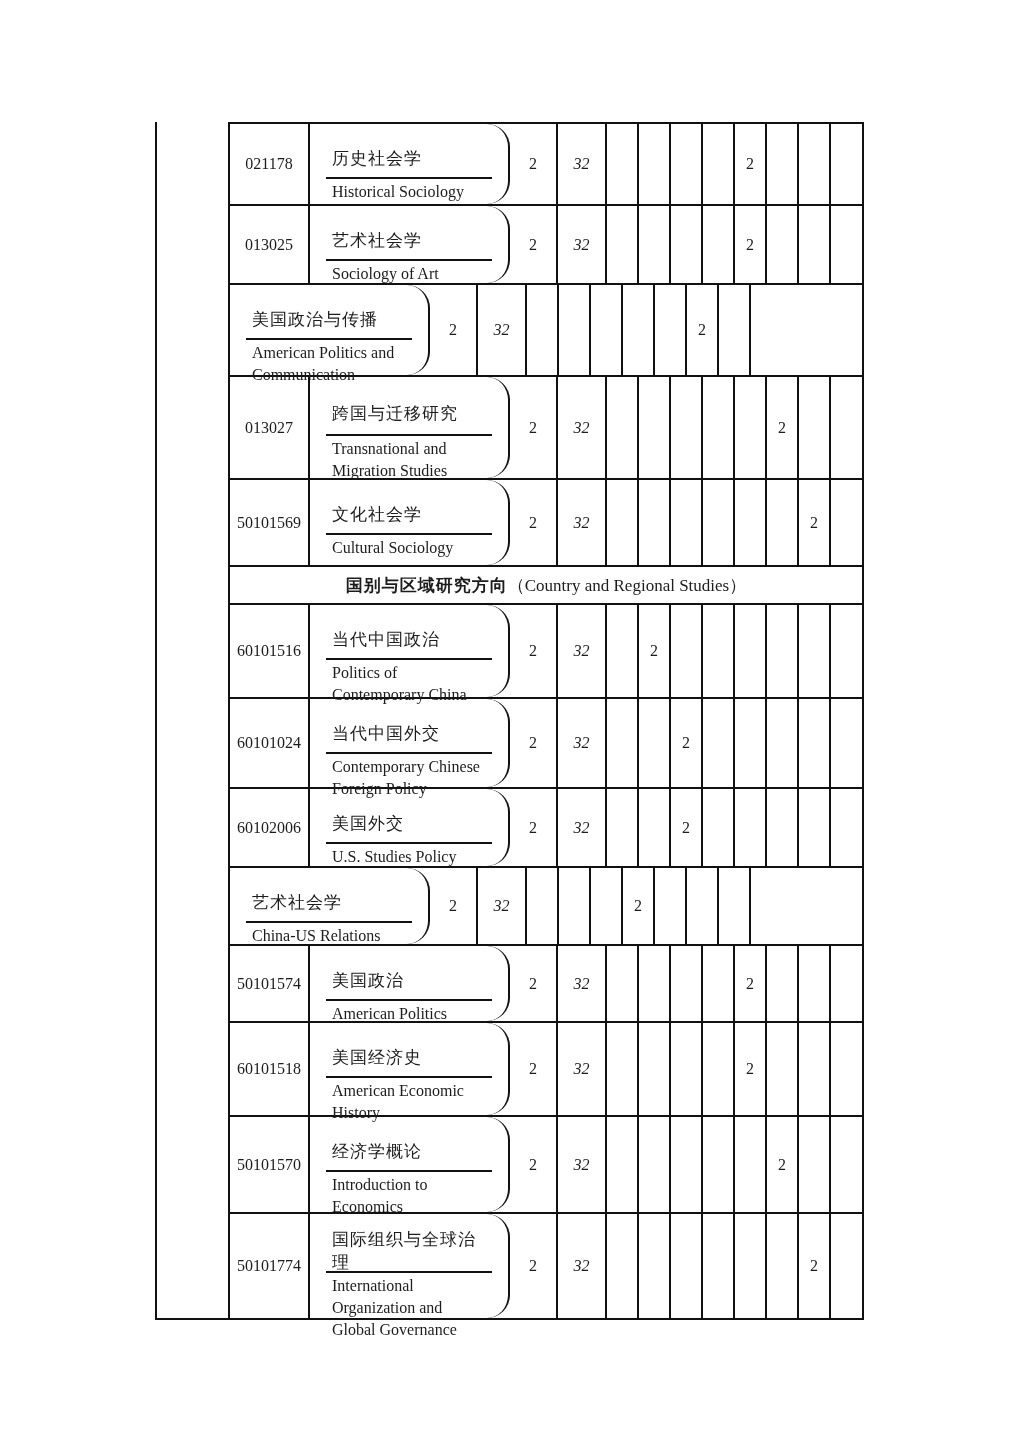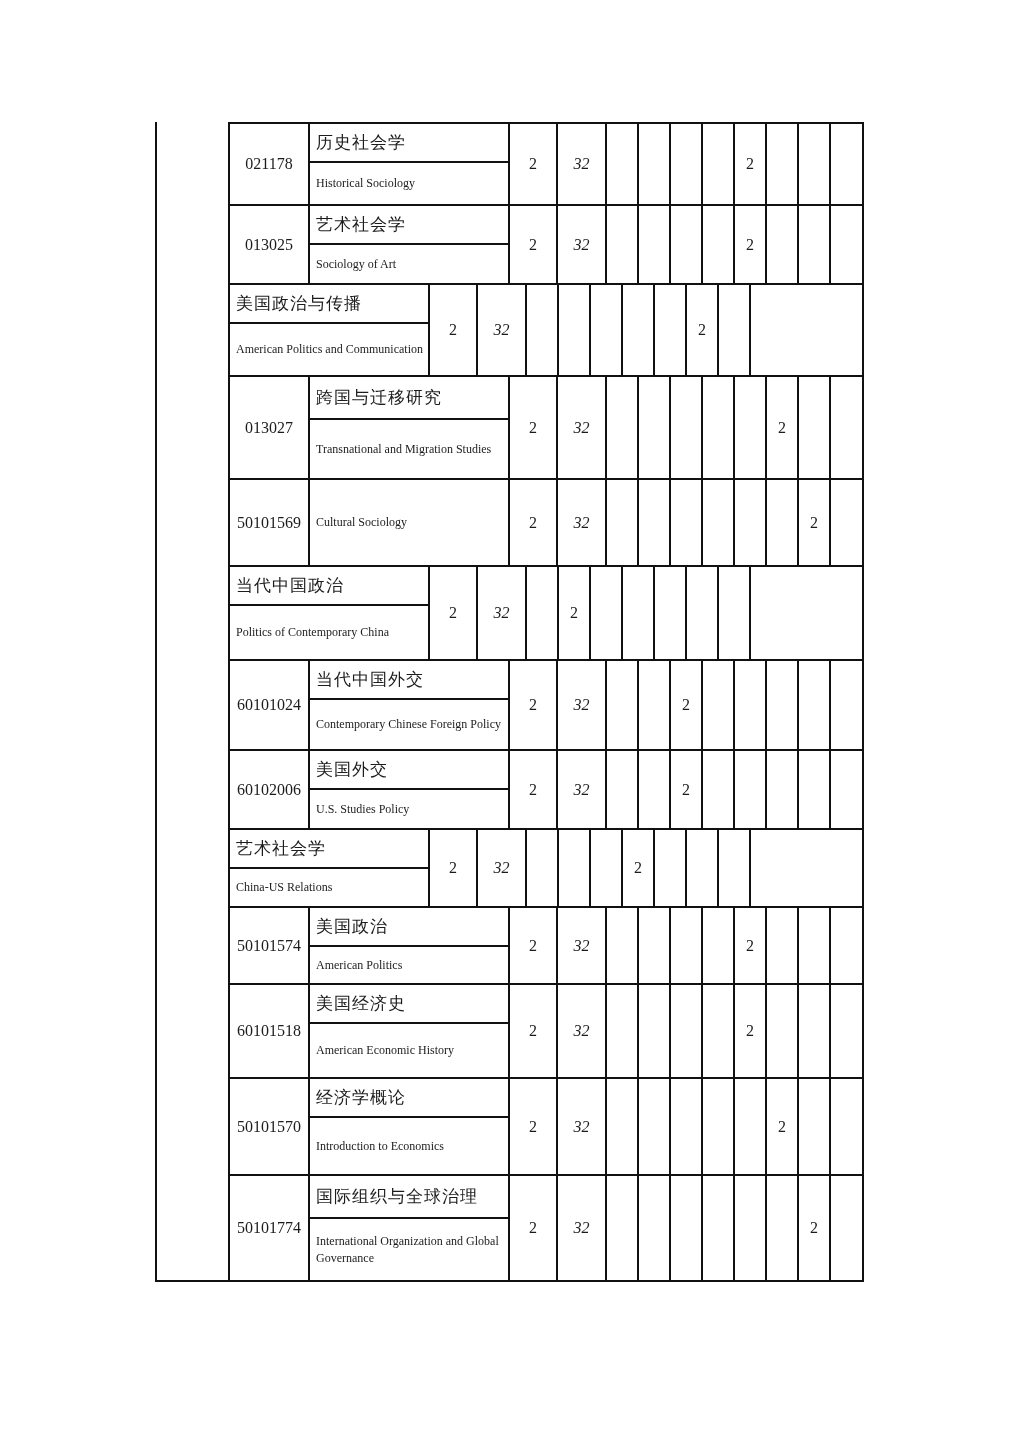--- a/index.html
+++ b/index.html
@@ -36,35 +36,36 @@
   .cell{
     border-right:2px solid #111;
     display:flex;align-items:center;justify-content:center;
     font-size:16px;
   }
   .c-code{width:80px;flex:0 0 80px;}
   .c-name{
     width:200px;flex:0 0 200px;
     display:flex;flex-direction:column;
     align-items:stretch;justify-content:flex-start;
-    padding:0;
+    padding:16px;
+    border-radius:23px;
   }
   .zh{
     height:39px;flex:0 0 39px;
     border-bottom:2px solid #111;
     display:flex;align-items:center;
     padding:0 4px 0 6px;
     font-size:17px;
     letter-spacing:1px;
   }
   .en{
     flex:1 1 auto;
     display:flex;align-items:center;
     padding:2px 4px 2px 6px;
-    font-size:12px;line-height:1.38;
+    font-size:16px;line-height:1.38;
   }
   .c-cr{width:48px;flex:0 0 48px;}
   .c-hr{width:49px;flex:0 0 49px;font-style:italic;}
   .c-sem{width:32px;flex:0 0 32px;}
   .c-sem.last{flex:1 1 auto;border-right:none;}
   
   .section-row{
     display:flex;align-items:center;justify-content:center;
     border-bottom:2px solid #111;
     height:38px;
@@ -147,36 +148,42 @@
       <div class="cell c-sem"></div>
       <div class="cell c-sem"></div>
       <div class="cell c-sem">2</div>
       <div class="cell c-sem"></div>
       <div class="cell c-sem last"></div>
     </div>
 
     <div class="row" style="height:87px">
       <div class="cell c-code">50101569</div>
       <div class="cell c-name">
+        <div class="zh">文化社会学</div>
         <div class="en">Cultural Sociology</div>
       </div>
       <div class="cell c-cr">2</div>
       <div class="cell c-hr">32</div>
       <div class="cell c-sem"></div>
       <div class="cell c-sem"></div>
       <div class="cell c-sem"></div>
       <div class="cell c-sem"></div>
       <div class="cell c-sem"></div>
       <div class="cell c-sem"></div>
       <div class="cell c-sem">2</div>
       <div class="cell c-sem last"></div>
     </div>
 
+    <div class="section-row">
+      <span class="sh-zh">国别与区域研究方向</span>
+        <span class="sh-en">（Country and Regional Studies）</span>
+    </div>
 
     <div class="row" style="height:94px">
+      <div class="cell c-code">60101516</div>
       <div class="cell c-name">
         <div class="zh">当代中国政治</div>
         <div class="en">Politics of Contemporary China</div>
       </div>
       <div class="cell c-cr">2</div>
       <div class="cell c-hr">32</div>
       <div class="cell c-sem"></div>
       <div class="cell c-sem">2</div>
       <div class="cell c-sem"></div>
       <div class="cell c-sem"></div>

